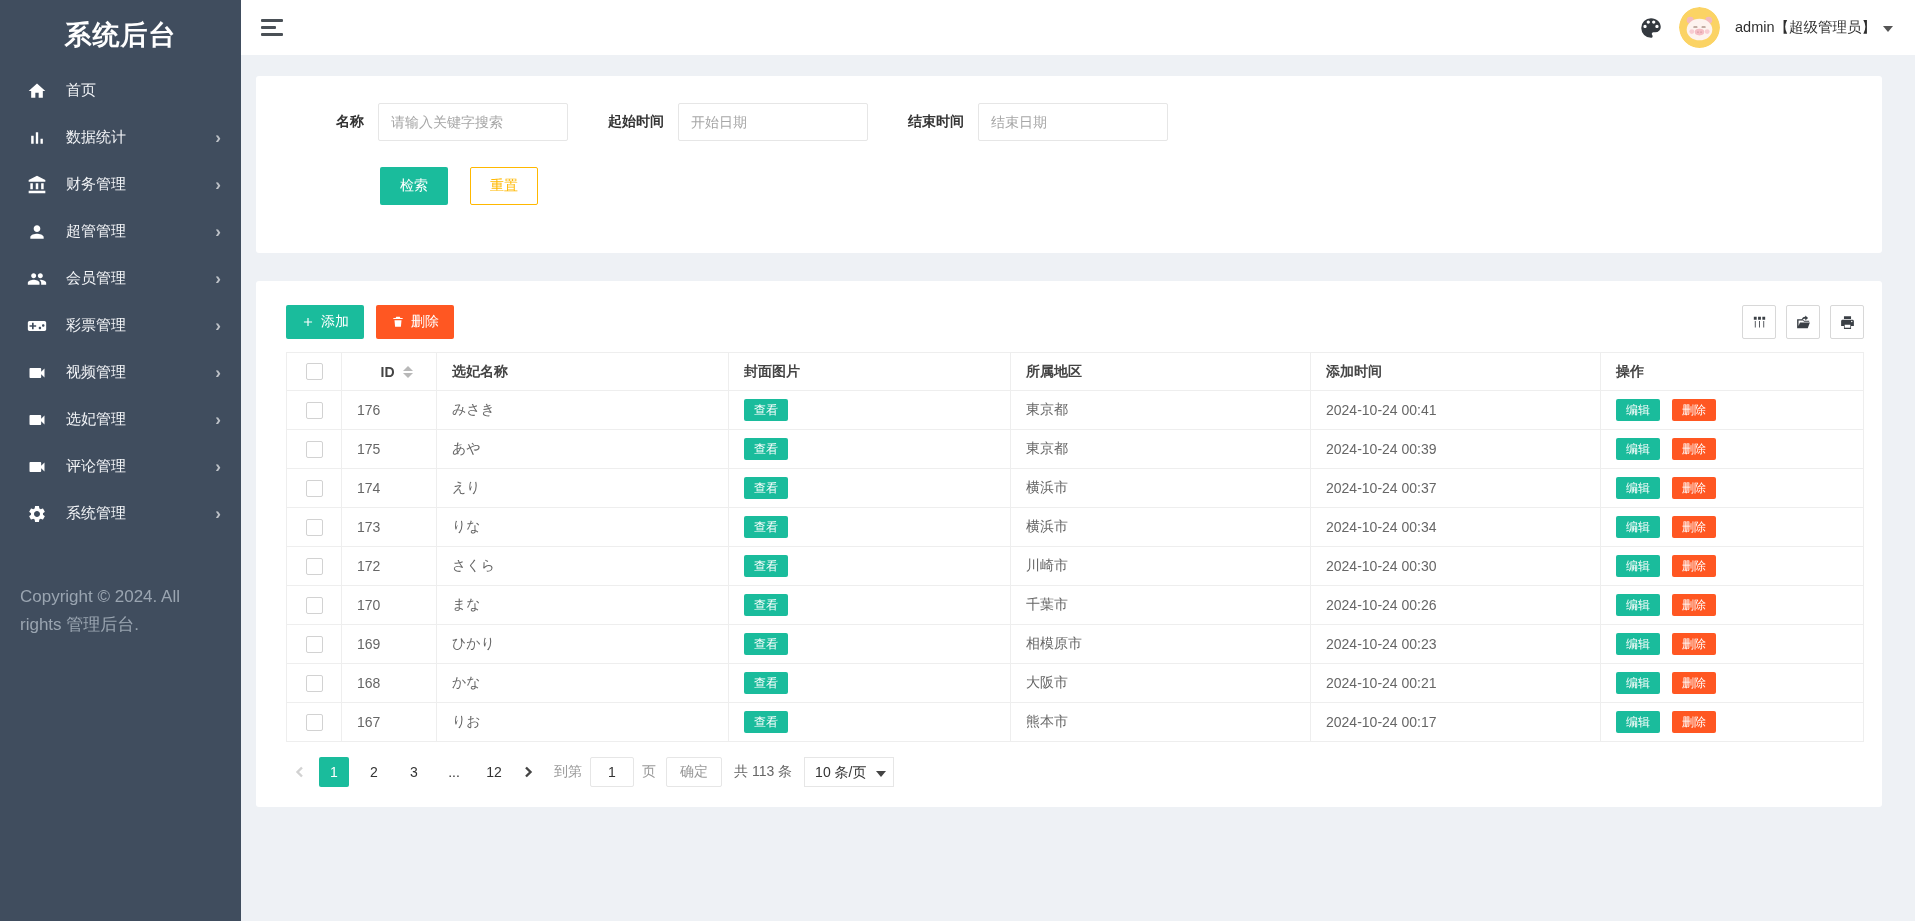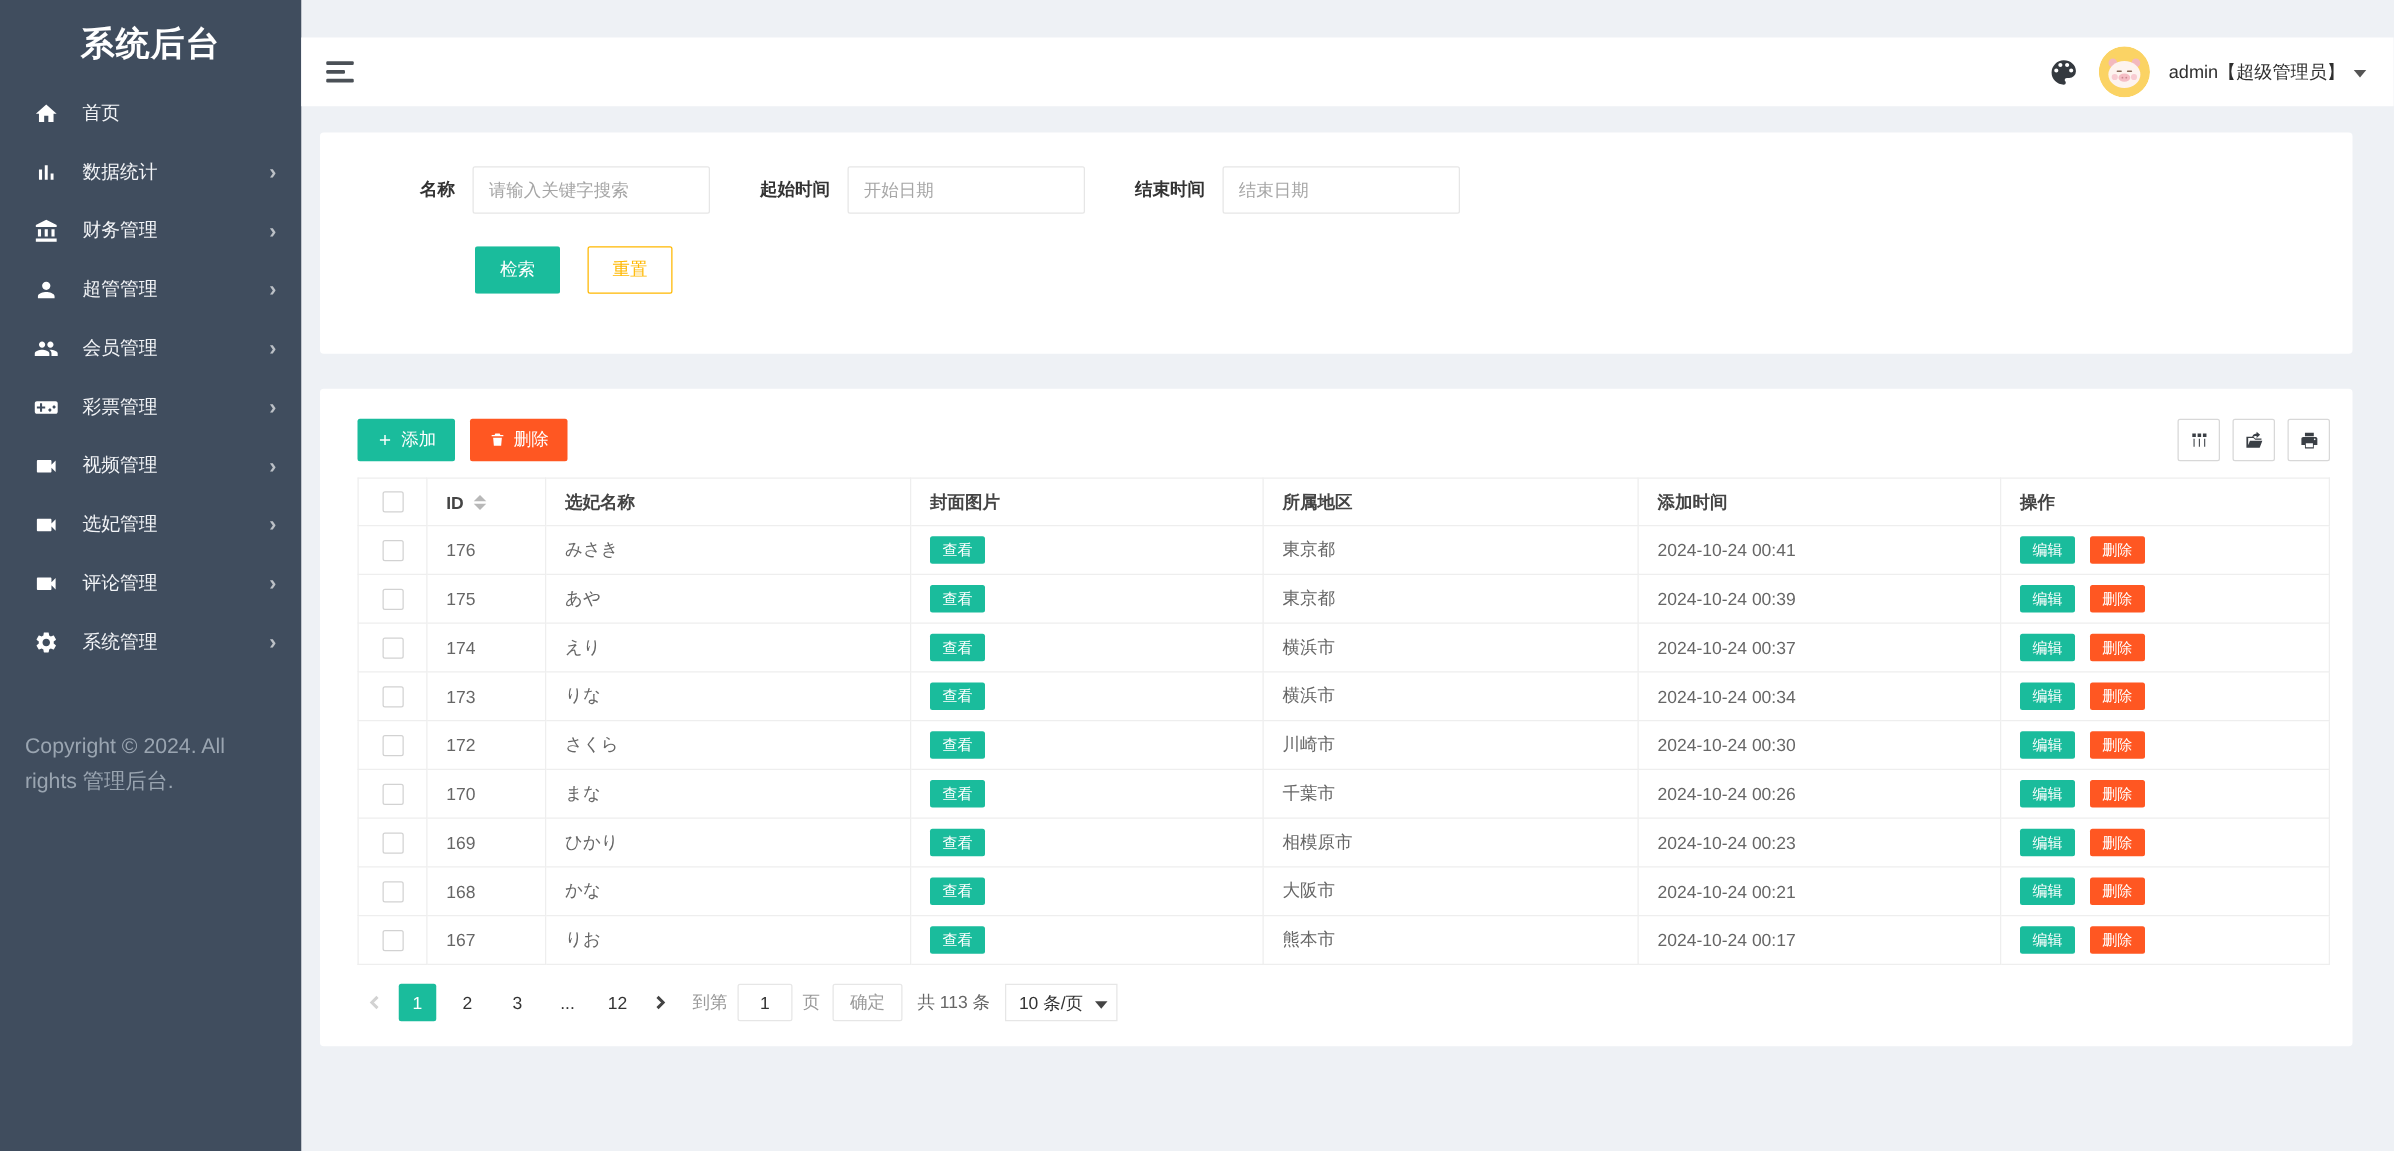--- a/index.html
+++ b/index.html
@@ -10,21 +10,21 @@
   }
   
   .sidebar { width:241px; min-width:241px; height:100%; background:#404d5e; color:#fff; }
   .side-title { font-size:27px; font-weight:bold; text-align:center; padding:17px 0 14px; letter-spacing:1px; }
   .menu-item { height:47px; display:flex; align-items:center; padding:0 20px 0 27px; cursor:pointer; font-size:15px; color:#f2f4f7;justify-content:center; }
   .menu-item .micon { width:20px; height:20px; fill:#ffffff; margin-right:19px; flex:none; }
   .menu-item .chev { margin-left:auto; color:rgba(255,255,255,.65); font-size:17px; line-height:1; font-weight:bold; }
   .copyright { margin-top:46px; padding:0 18px 0 20px; font-size:17px; color:#9aa5b1; line-height:1.65; }
   
   .main { flex:1; display:flex; flex-direction:column; }
-  .topbar { height:55px; background:#fff; display:flex; align-items:center; padding:0 22px 0 20px; flex:none;margin-top:30px; }
+  .topbar { height:55px; background:#fff; display:flex; align-items:center; padding:0 22px 0 20px; flex:none; }
   .hamburger { width:26px; cursor:pointer; display:flex; flex-direction:column; gap:4px; }
   .hamburger i { display:block; height:3px; background:#4a5056; border-radius:1px; }
   .hamburger i:nth-child(1){ width:22px; } .hamburger i:nth-child(2){ width:15px; } .hamburger i:nth-child(3){ width:22px; }
   .top-right { margin-left:auto; display:flex; align-items:center; gap:15px; }
   .palette-btn { width:26px; height:26px; cursor:pointer; }
   .palette-btn svg { width:26px; height:26px; fill:#34393f; }
   .avatar { width:41px; height:41px; border-radius:50%; overflow:hidden; cursor:pointer; flex:none; }
   .user-wrap { display:flex; align-items:center; gap:7px; cursor:pointer; }
   .user-name { font-size:14.5px; color:#2f2f2f; }
   .caret-down { width:0; height:0; border-left:5px solid transparent; border-right:5px solid transparent; border-top:6px solid #555; margin-top:2px; }
@@ -50,21 +50,21 @@
   .btn-sm svg { width:14px; height:14px; fill:#fff; }
   .tool-icons { margin-left:auto; display:flex; gap:10px; }
   .tool-btn { width:34px; height:34px; background:#fff; border:1px solid #d8d8d8; border-radius:2px; display:flex; align-items:center; justify-content:center; cursor:pointer; }
   .tool-btn svg { width:17px; height:17px; fill:#3a3f45; }
   table { width:100%; border-collapse:collapse; table-layout:fixed; }
   th,td { border:1px solid #eeeeee; font-size:14px; text-align:left; padding:0 0 0 15px; overflow:hidden; white-space:nowrap; }
   th { height:38px; color:#444; font-weight:bold; background:#fff; }
   td { height:39px; color:#666; }
   .c-check { text-align:center; padding:0; }
   .checkbox { display:inline-block; width:17px; height:17px; border:1px solid #d2d2d2; border-radius:2px; background:#fff; vertical-align:middle; cursor:pointer; }
-  .th-id-wrap { display:flex; align-items:center; gap:8px; }
+  .th-id-wrap { display:flex; align-items:center; gap:8px;justify-content:center; }
   .sort-carets { display:inline-flex; flex-direction:column; gap:2px; cursor:pointer; }
   .sort-carets i { width:0; height:0; border-left:5px solid transparent; border-right:5px solid transparent; }
   .sort-up { border-bottom:5px solid #b8b8b8; }
   .sort-down { border-top:5px solid #b8b8b8; }
   .chip { display:inline-block; padding:5px 10px; border-radius:2px; font-size:12px; color:#fff; cursor:pointer; line-height:1; }
   .chip-view,.chip-edit { background:#1abc9c; }
   .chip-remove { background:#ff5722; margin-left:8px; }
   
   .pagination { display:flex; align-items:center; margin-top:15px; font-size:14px; color:#666; }
   .pg-arrow { width:28px; height:30px; display:flex; align-items:center; justify-content:center; cursor:pointer; }

